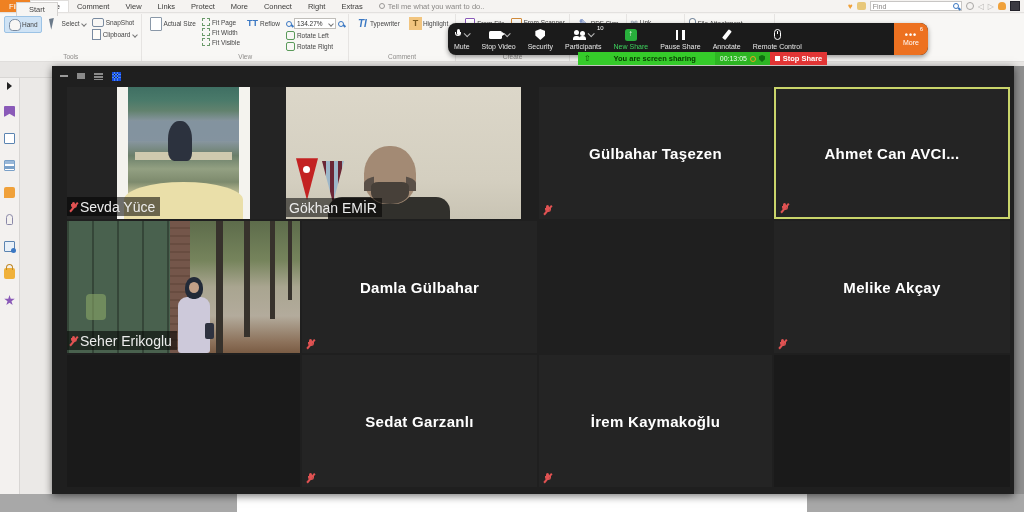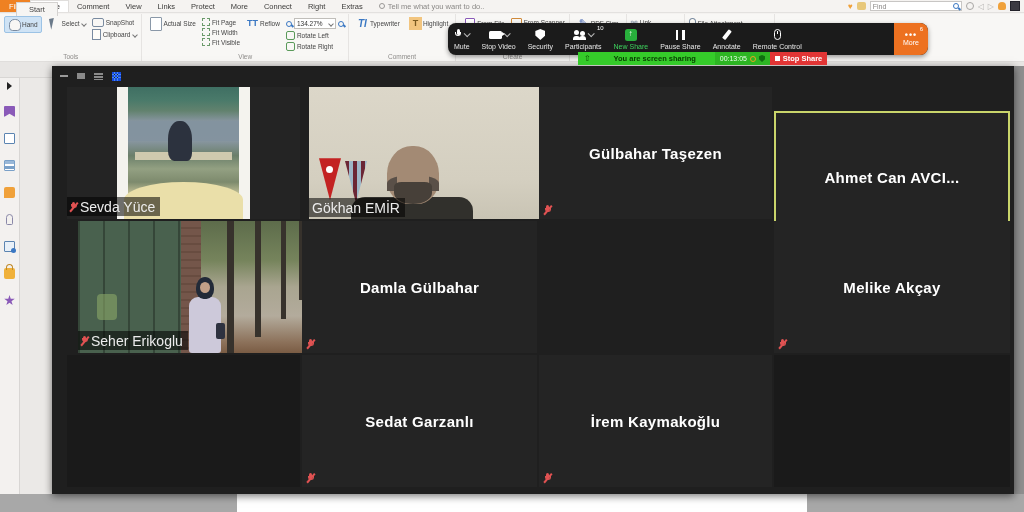--- a/index.html
+++ b/index.html
@@ -426,21 +426,21 @@
       <div class="tile-label">
         <span class="mic-muted">
             <span class="cap"></span>
             <span class="arc"></span>
             <span class="slash"></span>
           </span>
         <span>Sevda Yüce</span>
       </div>
     </div>
 
-    <div class="tile" style="left:257px;top:21px;width:235px;">
+    <div class="tile" style="left:234px;top:21px;width:235px;">
       <div class="scene">
         <div class="gokhan-bg"></div>
         <div class="pennant red"></div>
         <div class="pennant stripe"></div>
         <div class="gokhan-shoulders"></div>
         <div class="gokhan-head"></div>
         <div class="gokhan-hairline"></div>
         <div class="gokhan-beard"></div>
       </div>
       <div class="tile-label" style="bottom:2px;">
@@ -450,30 +450,30 @@
 
     <div class="tile" style="left:487px;top:21px;">
       <div class="tile-name-center">Gülbahar Taşezen</div>
       <span class="mic-muted corner-mic">
           <span class="cap"></span>
           <span class="arc"></span>
           <span class="slash"></span>
         </span>
     </div>
 
-    <div class="tile active" style="left:722px;top:21px;width:236px;margin-top:24px;">
+    <div class="tile active" style="left:722px;top:21px;width:236px;">
       <div class="tile-name-center">Ahmet Can AVCI...</div>
       <span class="mic-muted corner-mic">
           <span class="cap"></span>
           <span class="arc"></span>
           <span class="slash"></span>
         </span>
     </div>
 
-    <div class="tile" style="left:26px;top:155px;">
+    <div class="tile" style="left:15px;top:155px;">
       <div class="scene">
         <div class="seher-doors"></div>
         <div class="seher-graffiti"></div>
         <div class="seher-brick"></div>
         <div class="seher-path"></div>
         <div class="trunk" style="left:64%;height:100%;"></div>
         <div class="trunk" style="left:76%;height:88%;width:6px;"></div>
         <div class="trunk" style="left:87%;height:74%;width:5px;"></div>
         <div class="trunk" style="left:95%;height:60%;width:4px;"></div>
         <div class="seher-figure">

